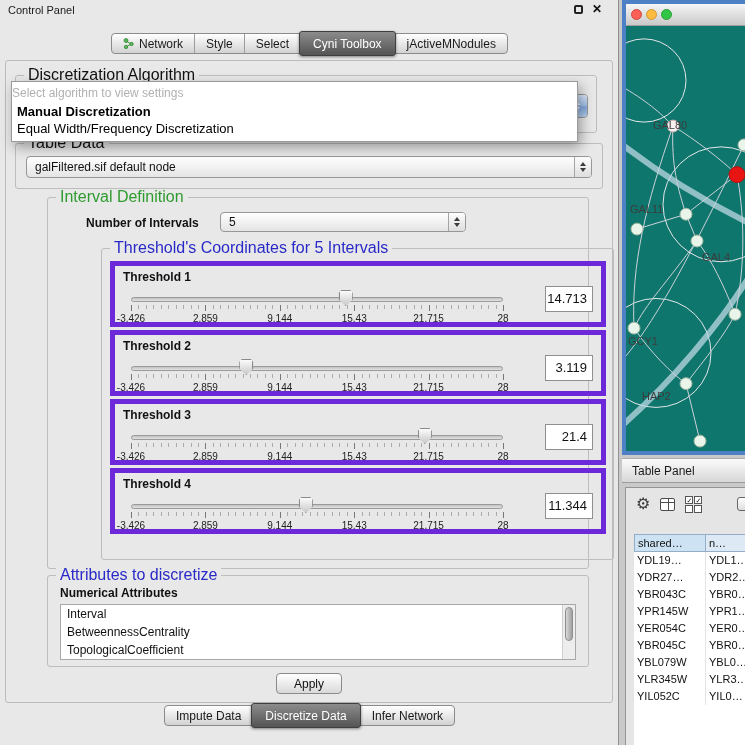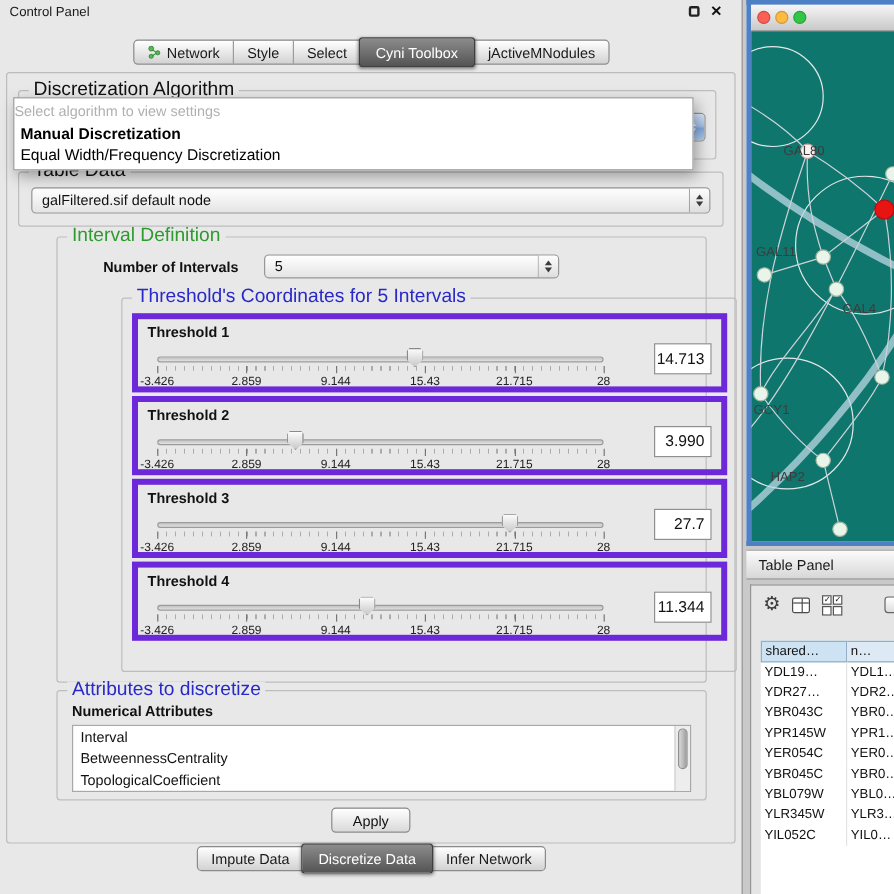--- a/index.html
+++ b/index.html
@@ -236,21 +236,21 @@
               <div class="tick t80"></div>
               <div class="tick t100"></div>
             <span class="slabel t0">-3.426</span>
             <span class="slabel t20">2.859</span>
             <span class="slabel t40">9.144</span>
             <span class="slabel t60">15.43</span>
             <span class="slabel t80">21.715</span>
             <span class="slabel t100">28</span>
             <div class="thumb" style="left: calc(31% - 7px);"></div>
           </div>
-          <div class="value-box">3.990</div>
+          <div class="value-box">3.119</div>
         </div>
 
         <div class="threshold-panel tp2">
           <div class="th-label">Threshold 3</div>
           <div class="slider">
             <div class="track"></div>
             <div class="minor-ticks"></div>
             <div class="tick t0"></div>
               <div class="tick t20"></div>
               <div class="tick t40"></div>
@@ -258,21 +258,21 @@
               <div class="tick t80"></div>
               <div class="tick t100"></div>
             <span class="slabel t0">-3.426</span>
             <span class="slabel t20">2.859</span>
             <span class="slabel t40">9.144</span>
             <span class="slabel t60">15.43</span>
             <span class="slabel t80">21.715</span>
             <span class="slabel t100">28</span>
             <div class="thumb" style="left: calc(79% - 7px);"></div>
           </div>
-          <div class="value-box">27.7</div>
+          <div class="value-box">21.4</div>
         </div>
 
         <div class="threshold-panel tp3">
           <div class="th-label">Threshold 4</div>
           <div class="slider">
             <div class="track"></div>
             <div class="minor-ticks"></div>
             <div class="tick t0"></div>
               <div class="tick t20"></div>
               <div class="tick t40"></div>

